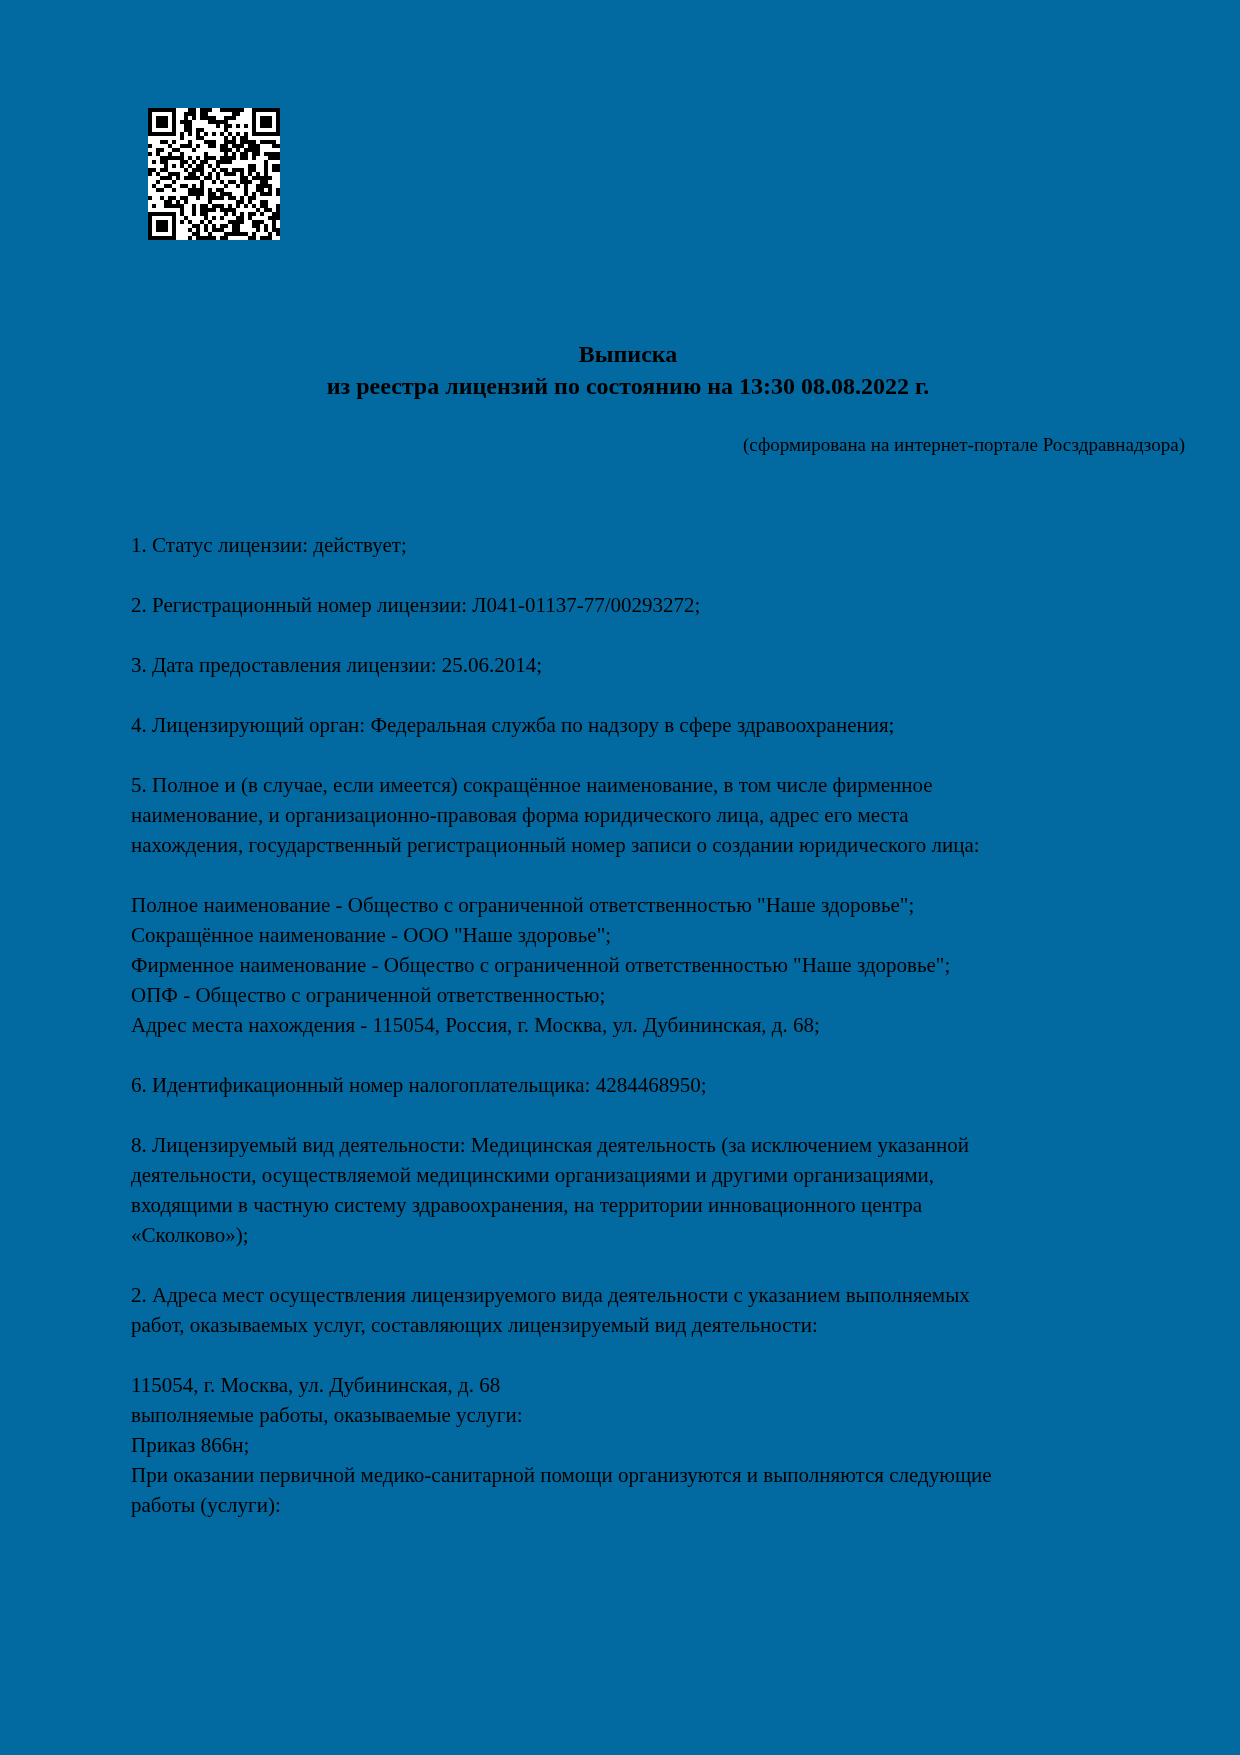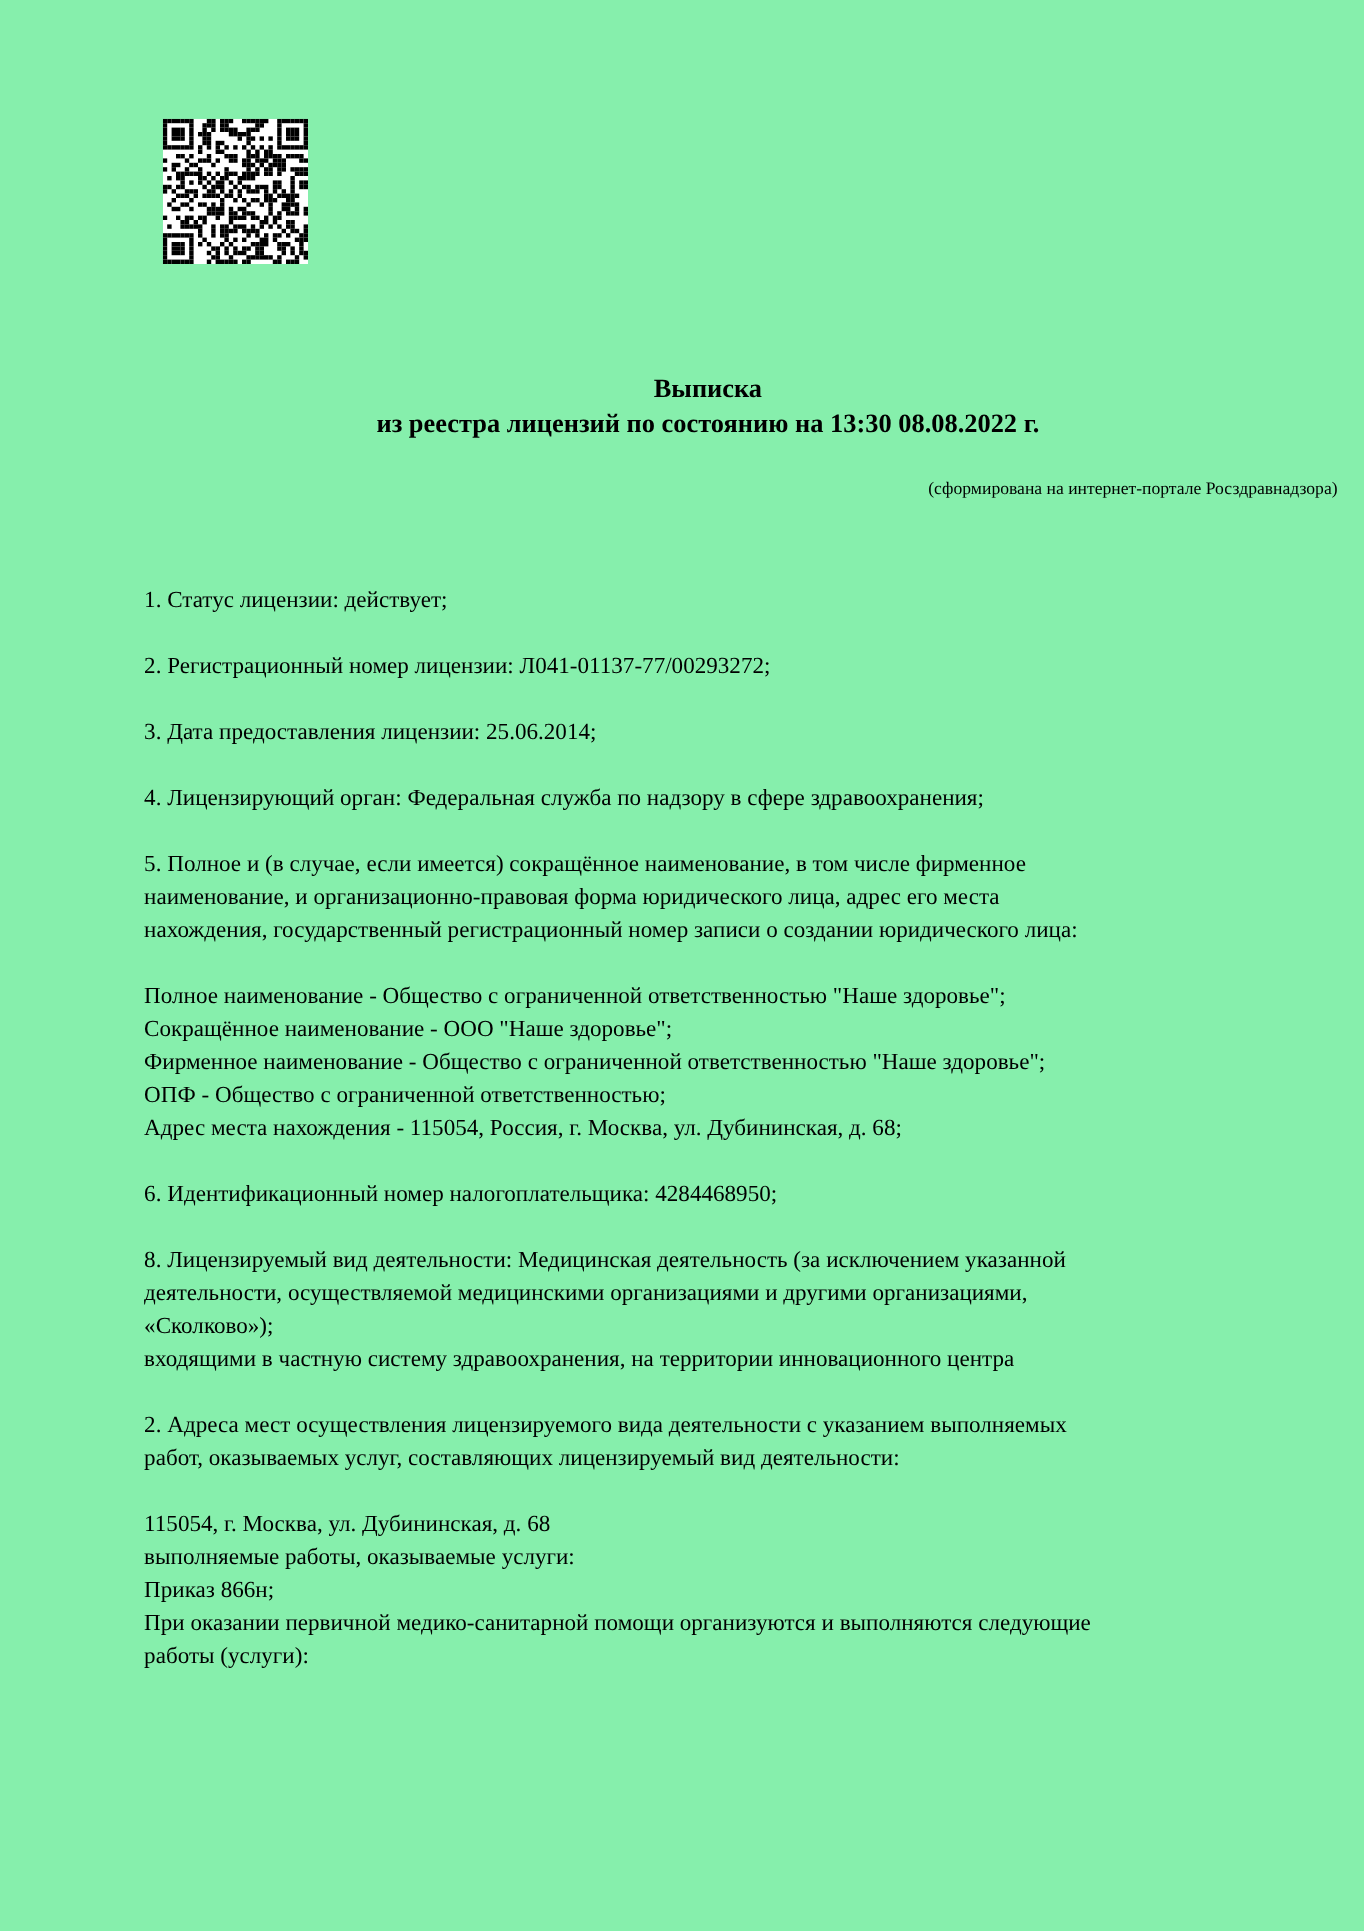--- a/index.html
+++ b/index.html
@@ -1,21 +1,21 @@
 <!DOCTYPE html>
 <html lang="ru"><head>
 <meta charset="utf-8">
 <style>
   html,body{margin:0;padding:0;background:#e8e8e8;}
   .page{
     position:relative;
     width:1240px;height:1755px;
-    background:#86efac;
+    background:#0369a1;
     box-sizing:border-box;
-    padding:0 24px 0 131px;
+    padding:0 55px 0 131px;
     overflow:hidden;
     font-family:"Liberation Serif","DejaVu Serif",serif;
     color:#000;
   }
   .qr-wrap{
     margin-top:108px;
     margin-left:17px;
     width:132px;height:132px;
   }
   .qr-wrap svg{display:block;width:132px;height:132px;}
@@ -23,21 +23,21 @@
     margin-top:98px;
     text-align:center;
     transform:translateX(-30px);
     font-weight:bold;
     font-size:24px;
     line-height:32px;
   }
   .subtitle{
     margin-top:30px;
     text-align:right;
-    font-size:16px;
+    font-size:19px;
     line-height:26px;
   }
   .doc-body{
     margin-top:72px;
     font-size:21px;
     line-height:30px;
   }
   .par{margin:0 0 30px 0;}
   .line{min-height:30px;white-space:pre-wrap;}
 </style>
@@ -608,22 +608,22 @@
         <div class="line">Фирменное наименование - Общество с ограниченной ответственностью "Наше здоровье";</div>
         <div class="line">ОПФ - Общество с ограниченной ответственностью;</div>
         <div class="line">Адрес места нахождения - 115054, Россия, г. Москва, ул. Дубининская, д. 68;</div>
       </div>
       <div class="par">
         <div class="line">6. Идентификационный номер налогоплательщика: 4284468950;</div>
       </div>
       <div class="par">
         <div class="line">8. Лицензируемый вид деятельности: Медицинская деятельность (за исключением указанной</div>
         <div class="line">деятельности, осуществляемой медицинскими организациями и другими организациями,</div>
+        <div class="line">входящими в частную систему здравоохранения, на территории инновационного центра</div>
         <div class="line">«Сколково»);</div>
-        <div class="line">входящими в частную систему здравоохранения, на территории инновационного центра</div>
       </div>
       <div class="par">
         <div class="line">2. Адреса мест осуществления лицензируемого вида деятельности с указанием выполняемых</div>
         <div class="line">работ, оказываемых услуг, составляющих лицензируемый вид деятельности:</div>
       </div>
       <div class="par">
         <div class="line">115054, г. Москва, ул. Дубининская, д. 68</div>
         <div class="line">выполняемые работы, оказываемые услуги:</div>
         <div class="line">Приказ 866н;</div>
         <div class="line">При оказании первичной медико-санитарной помощи организуются и выполняются следующие</div>

